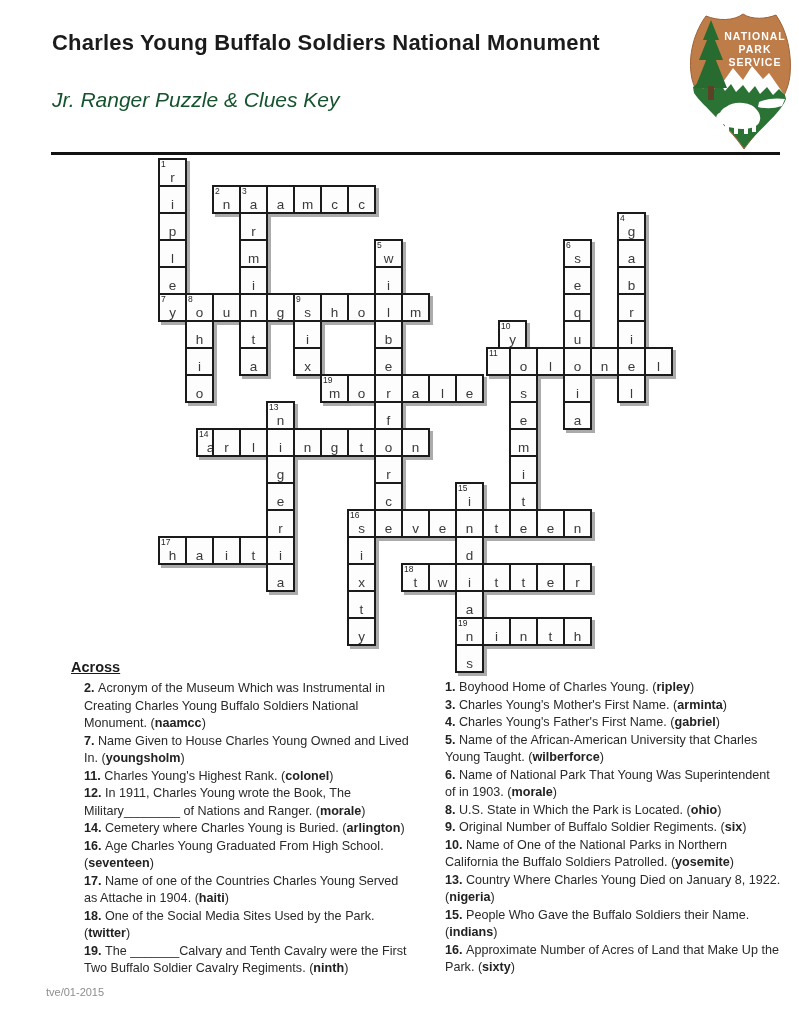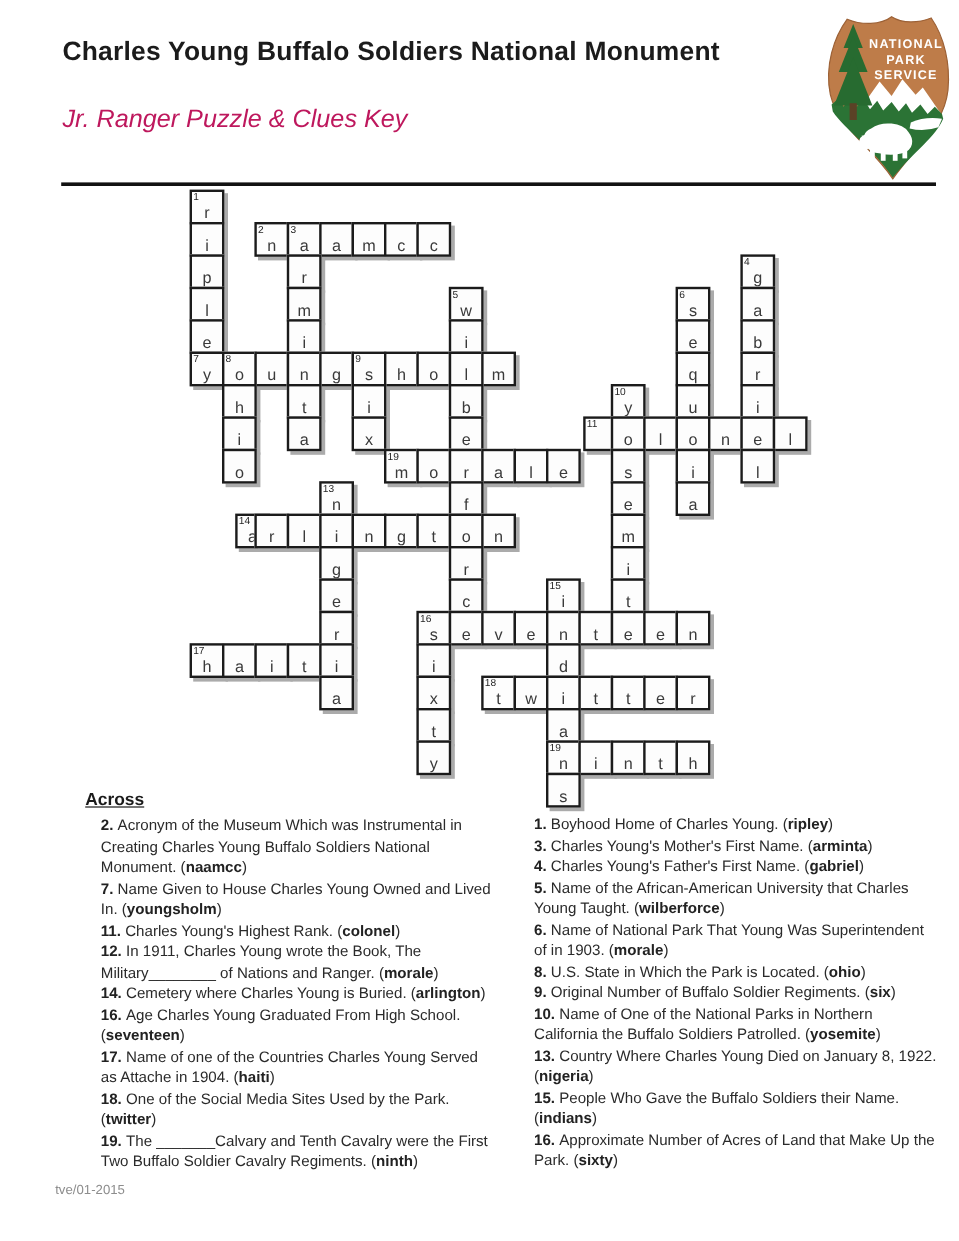--- a/index.html
+++ b/index.html
@@ -7,21 +7,21 @@
     width:799px;height:1034px;position:relative;background:#ffffff;
     font-family:"Liberation Sans",sans-serif;color:#1c1c1c;overflow:hidden;
   }
   .page{position:absolute;inset:0;margin-left:16px;}
   .title{
     position:absolute;left:36px;top:30px;margin:0;
     font-size:22px;font-weight:700;letter-spacing:.2px;color:#1b1b1b;
   }
   .subtitle{
     position:absolute;left:36px;top:88px;margin:0;
-    font-size:21px;font-style:italic;font-weight:400;color:#be185d;
+    font-size:21px;font-style:italic;font-weight:400;color:#14532d;
   }
   .logo{position:absolute;left:657px;top:8px;width:140px;height:148px;}
   .rule{position:absolute;left:35px;top:152px;width:729px;height:3px;background:#121212;}
   .grid{position:absolute;left:142px;top:158px;width:515px;height:515px;}
   .cell{
     position:absolute;width:29px;height:29px;box-sizing:border-box;
     border:2px solid #1b1b1b;background:#fdfdfd;
     box-shadow:3px 3px 0 #ababab;
   }
   .clet{
@@ -193,21 +193,21 @@
       </div>
       <div class="cell" style="left: 81px; top: 162px;">
         <span class="clet">t</span>
       </div>
       <div class="cell" style="left: 135px; top: 162px;">
         <span class="clet">i</span>
       </div>
       <div class="cell" style="left: 216px; top: 162px;">
         <span class="clet">b</span>
       </div>
-      <div class="cell" style="left: 351px; top: 162px;">
+      <div class="cell" style="left: 340px; top: 162px;">
         <span class="cnum">10</span>
         <span class="clet">y</span>
       </div>
       <div class="cell" style="left: 405px; top: 162px;">
         <span class="clet">u</span>
       </div>
       <div class="cell" style="left: 459px; top: 162px;">
         <span class="clet">i</span>
       </div>
       <div class="cell" style="left: 27px; top: 189px;">

